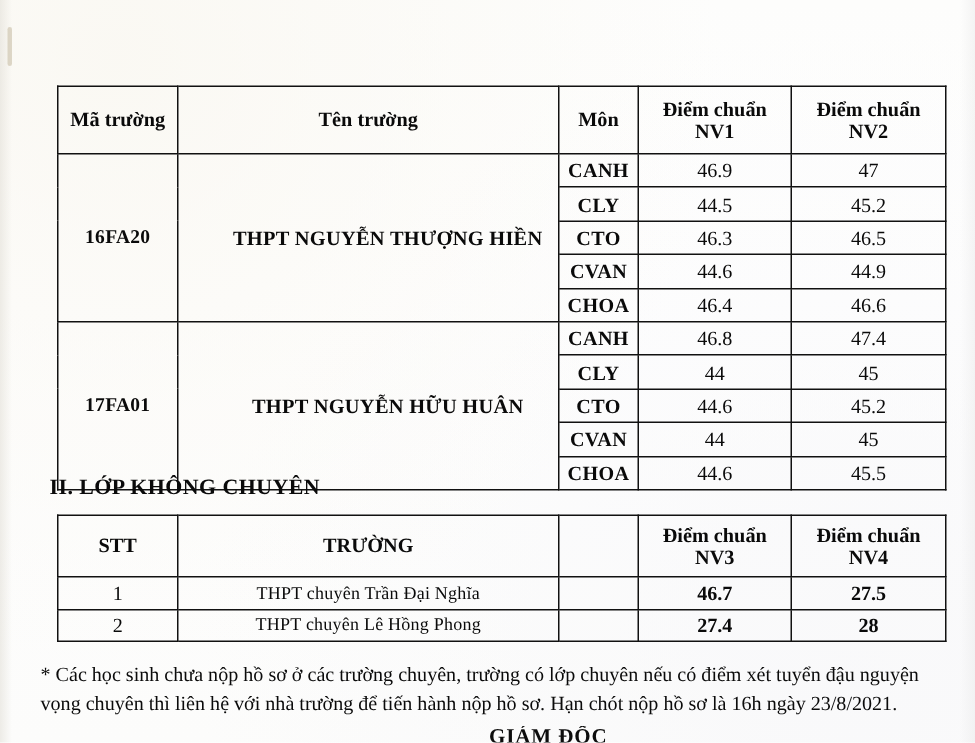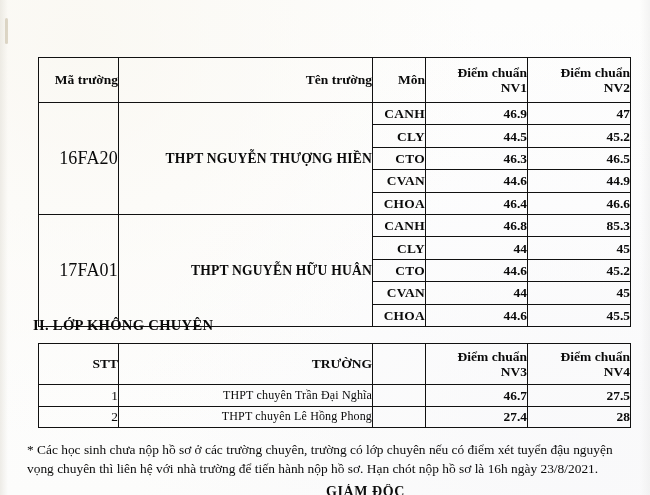--- a/index.html
+++ b/index.html
@@ -46,55 +46,55 @@
 
   
   .tbl {
     position: absolute;
     border-collapse: collapse;
     table-layout: fixed;
   }
   .tbl td, .tbl th {
     border: 1.4px solid #111;
     padding: 0;
-    text-align: right;
+    text-align: center;
     vertical-align: middle;
     font-size: 13.5px;
     line-height: 1.12;
     color: #0a0a0a;
     margin-top: 12px;
   }
   #table-specialized {
     left: 38px;
     top: 57px;
     width: 592px;
   }
   #table-specialized .hdr td {
     height: 44px;
     font-weight: 700;
     font-size: 13.5px;
   }
   #table-specialized td.code {
-    font-weight: 400;
-    font-size: 18px;
+    font-weight: 700;
+    font-size: 13px;
     letter-spacing: 0.2px;
   }
   #table-specialized td.sname {
     font-weight: 700;
     font-size: 13.6px;
     letter-spacing: 0.2px;
     padding-left: 26px;
   }
   #table-specialized td.subj {
     font-weight: 700;
     font-size: 13.4px;
     letter-spacing: 0.3px;
   }
   #table-specialized td.score {
-    font-weight: 700;
+    font-weight: 400;
     font-size: 13.4px;
   }
   #table-specialized tbody tr.drow td { height: 21.4px; }
 
   .col-code   { width: 80px; }
   .col-name   { width: 254px; }
   .col-subj   { width: 53px; }
   .col-nv1    { width: 102px; }
   .col-nv2    { width: 103px; }
 
@@ -221,21 +221,21 @@
       <td class="subj">CHOA</td>
       <td class="score">46.4</td>
       <td class="score">46.6</td>
     </tr>
 
     <tr class="drow">
       <td class="code" rowspan="5">17FA01</td>
       <td class="sname" rowspan="5">THPT NGUYỄN HỮU HUÂN</td>
       <td class="subj">CANH</td>
       <td class="score">46.8</td>
-      <td class="score">85.3</td>
+      <td class="score">47.4</td>
     </tr>
     <tr class="drow">
       <td class="subj">CLY</td>
       <td class="score">44</td>
       <td class="score">45</td>
     </tr>
     <tr class="drow">
       <td class="subj">CTO</td>
       <td class="score">44.6</td>
       <td class="score">45.2</td>

